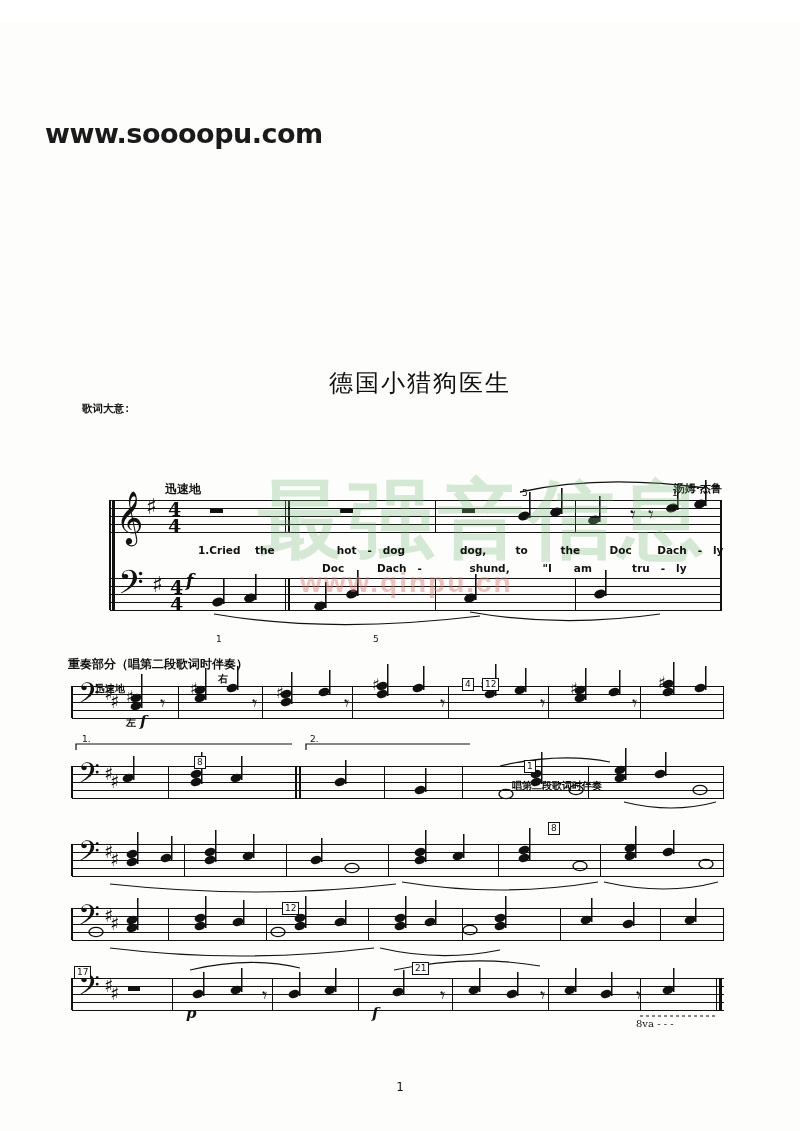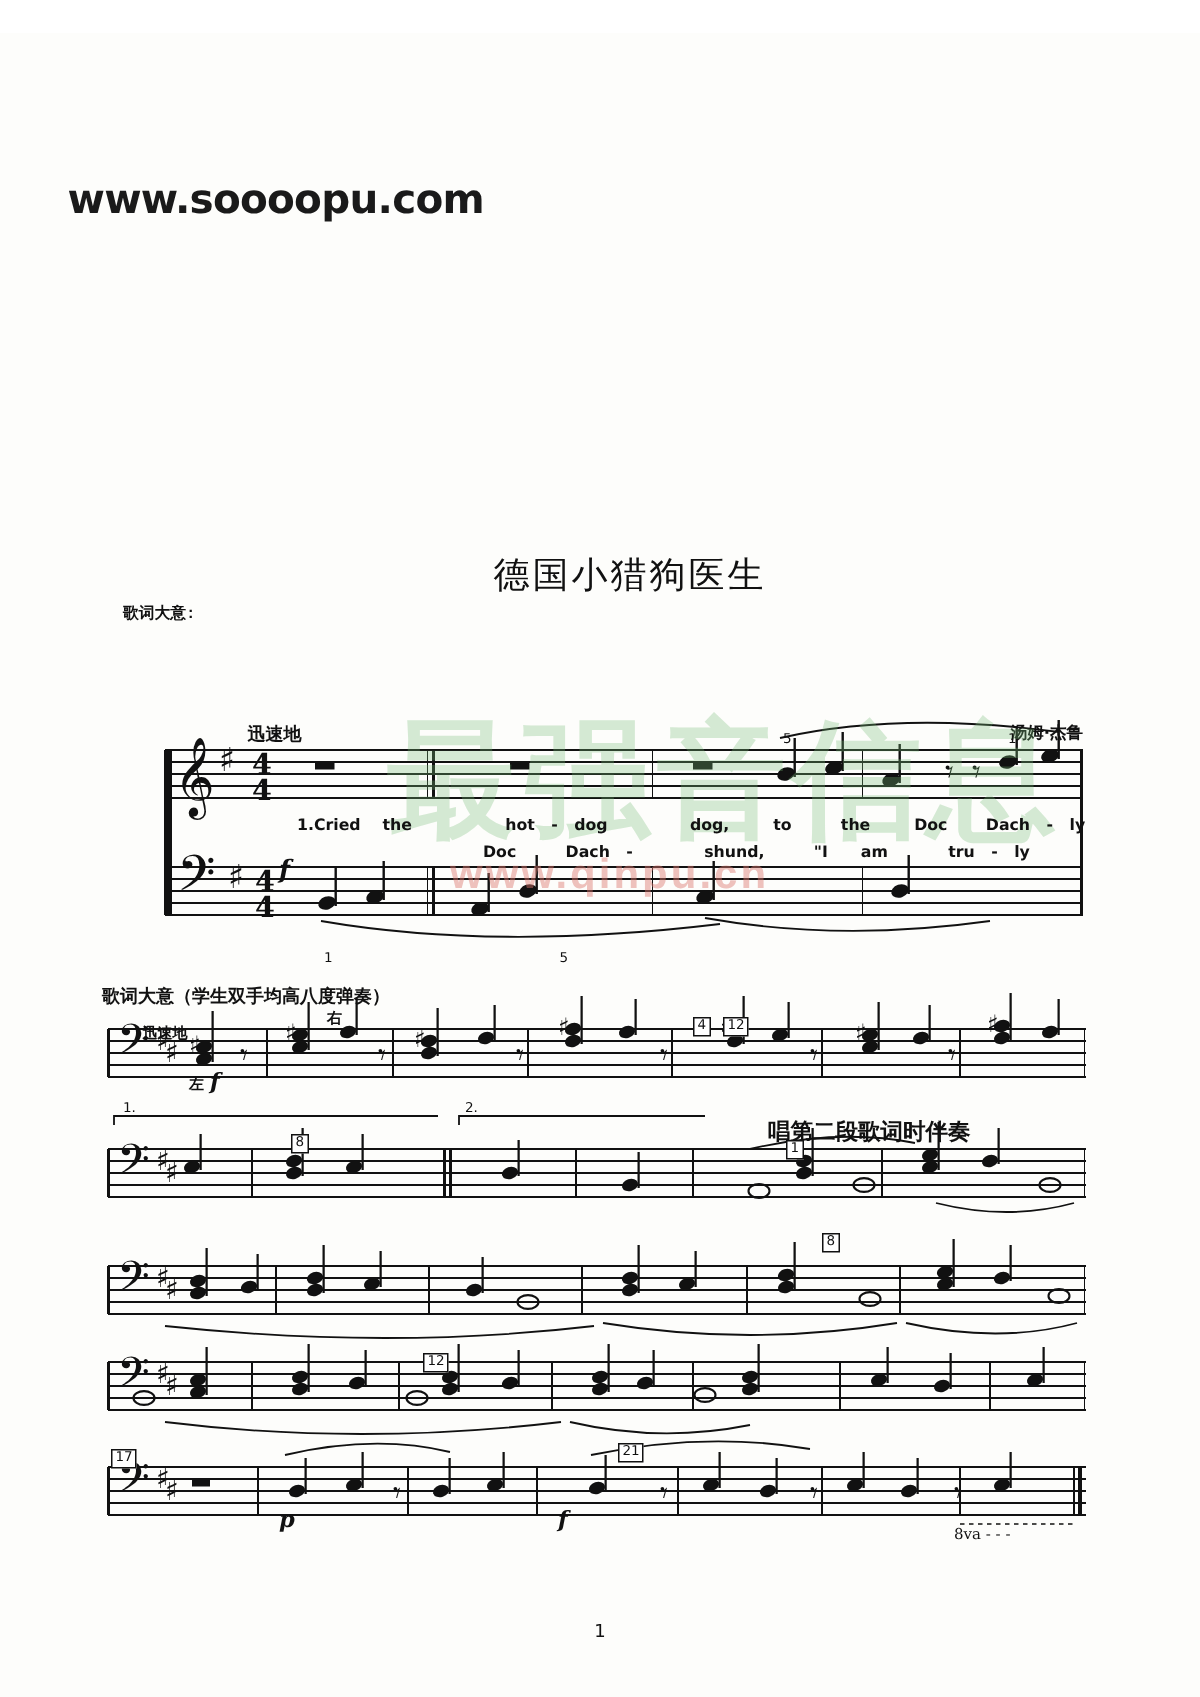--- a/index.html
+++ b/index.html
@@ -120,23 +120,23 @@
     left: 95px;
     top: 660px;
     font-family: "DejaVu Sans", sans-serif;
     font-size: 10px;
     font-weight: bold;
     color: #111;
   }
   .note-2nd-verse {
     position: absolute;
     left: 512px;
-    top: 723px;
+    top: 757px;
     font-family: Liberation Serif, serif;
-    font-size: 15px;
+    font-size: 10px;
     font-weight: bold;
     color: #111;
   }
   .page-num {
     position: absolute;
     left: 0;
     top: 1058px;
     width: 800px;
     text-align: center;
     font-family: "DejaVu Sans", sans-serif;
@@ -595,21 +595,21 @@
     <span>-</span>&nbsp;&nbsp;
     <span>ly</span>
   </div>
 
   <div class="small-num" style="left:216px; top:612px;">1</div>
   <div class="small-num" style="left:373px; top:612px;">5</div>
   <div class="small-num" style="left:522px; top:466px;">5</div>
   <div class="small-num" style="left:672px; top:466px;">1</div>
   <div class="dyn" style="left:186px; top:548px;">f</div>
 
-  <div class="section-label">歌词大意（学生双手均高八度弹奏）</div>
+  <div class="section-label">重奏部分（唱第二段歌词时伴奏）</div>
   <div class="tempo-2">迅速地</div>
   <div class="hand-mark" style="left:218px; top:650px;">右</div>
   <div class="hand-mark" style="left:126px; top:694px;">左</div>
   <div class="dyn" style="left:140px; top:690px; font-size:15px;">f</div>
   <div class="note-2nd-verse">唱第二段歌词时伴奏</div>
 
   <div class="measure-box" style="left:462px; top:656px;">4</div>
   <div class="measure-box" style="left:482px; top:656px;">12</div>
   <div class="small-num" style="left:82px; top:712px;">1.</div>
   <div class="measure-box" style="left:194px; top:734px;">8</div>

